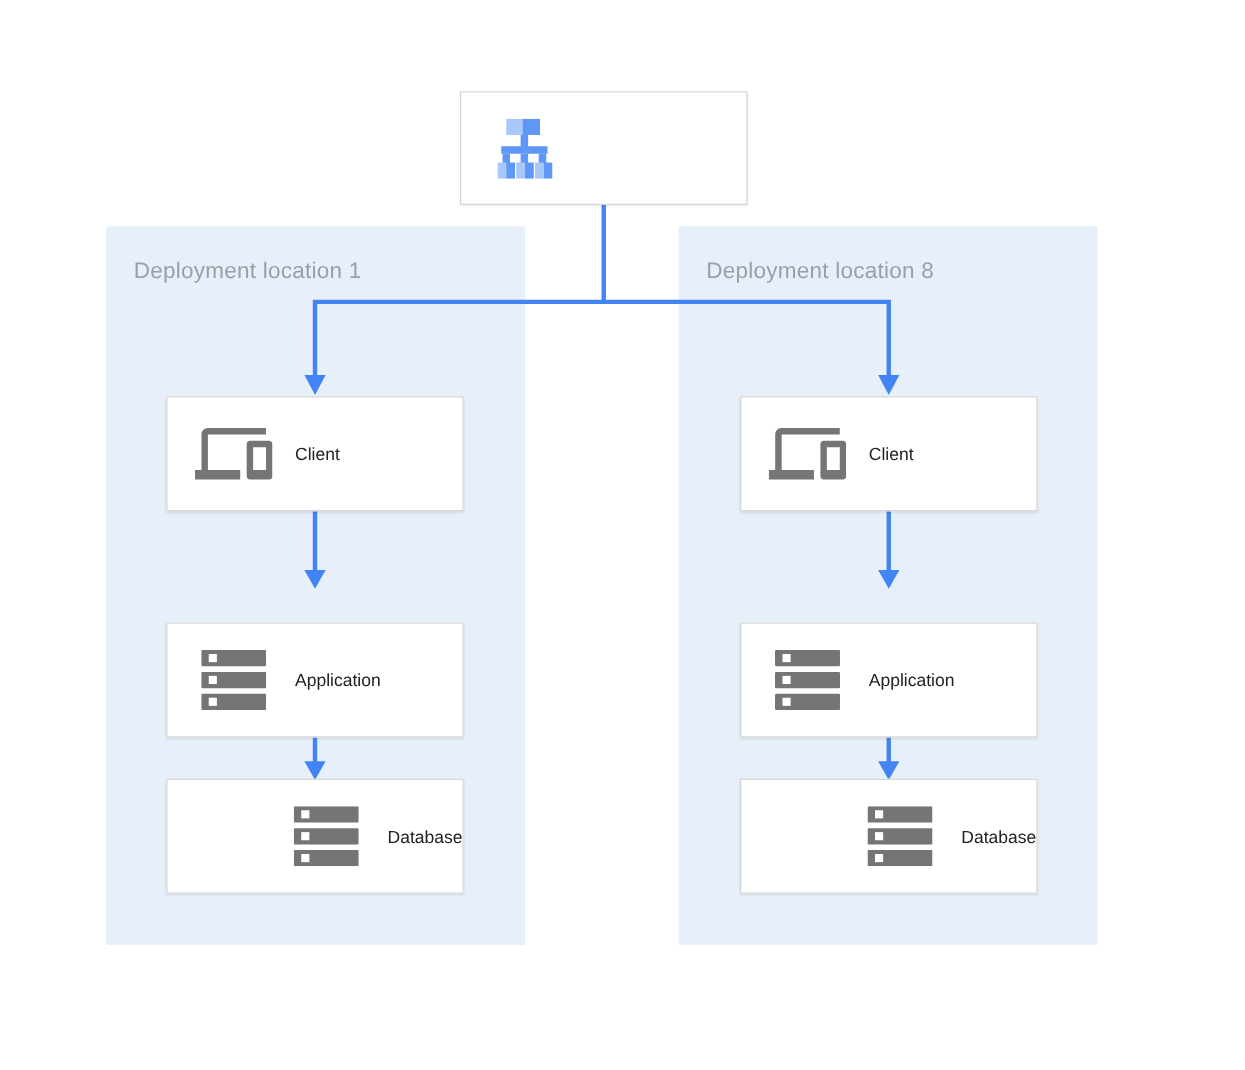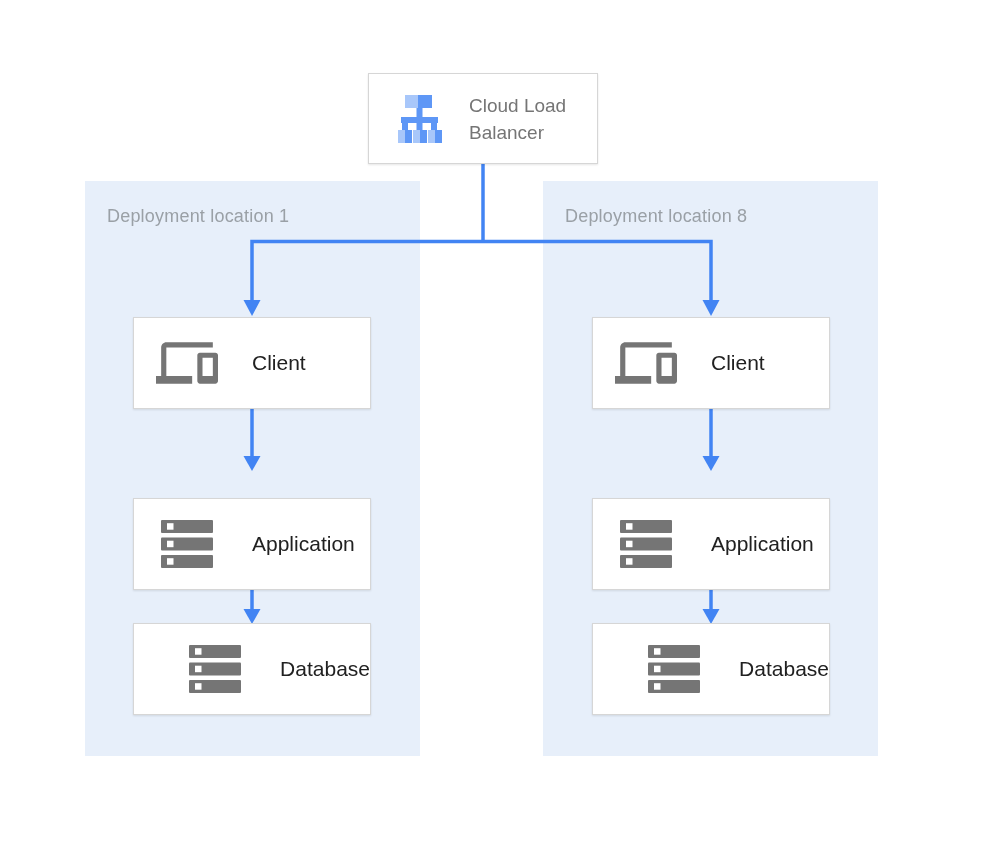--- a/index.html
+++ b/index.html
@@ -70,22 +70,22 @@
 
   .node-icon {
     flex: 0 0 auto;
     width: 62px;
     display: flex;
     align-items: center;
     justify-content: center;
   }
   .node-lb .node-icon { width: 50px; }
   .node-label {
-    margin-left: 34px;
-    font-size: 21px;
+    margin-left: 18px;
+    font-size: 14px;
     color: var(--node-text, #212121);
     white-space: nowrap;
   }
   .node-lb .node-label {
     margin-left: 24px;
     font-size: 19px;
     line-height: 27px;
     color: var(--muted-text, #757575);
     white-space: normal;
     width: 112px;
@@ -134,21 +134,20 @@
         <rect class="lb-medium" x="18.5" y="28" width="6" height="8"></rect>
         <rect class="lb-medium" x="33" y="28" width="6" height="8"></rect>
         <rect class="lb-light" x="0" y="35" width="7" height="13"></rect>
         <rect class="lb-medium" x="7" y="35" width="7" height="13"></rect>
         <rect class="lb-light" x="15" y="35" width="7" height="13"></rect>
         <rect class="lb-medium" x="22" y="35" width="7" height="13"></rect>
         <rect class="lb-light" x="30" y="35" width="7" height="13"></rect>
         <rect class="lb-medium" x="37" y="35" width="7" height="13"></rect>
       </svg>
     </span>
-    <span class="node-label">Cloud Load Balancer</span>
   </div>
 
   <div class="node node-std col-left row-client">
     <span class="node-icon">
       <svg width="62" height="62" viewBox="0 0 24 24">
         <path class="icon-gray" d="M4 6h18V4H4c-1.1 0-2 .9-2 2v11H0v3h14v-3H4V6zm19 2h-6c-.55 0-1 .45-1 1v10c0 .55.45 1 1 1h6c.55 0 1-.45 1-1V9c0-.55-.45-1-1-1zm-1 9h-4v-7h4v7z"></path>
       </svg>
     </span>
     <span class="node-label">Client</span>
   </div>

